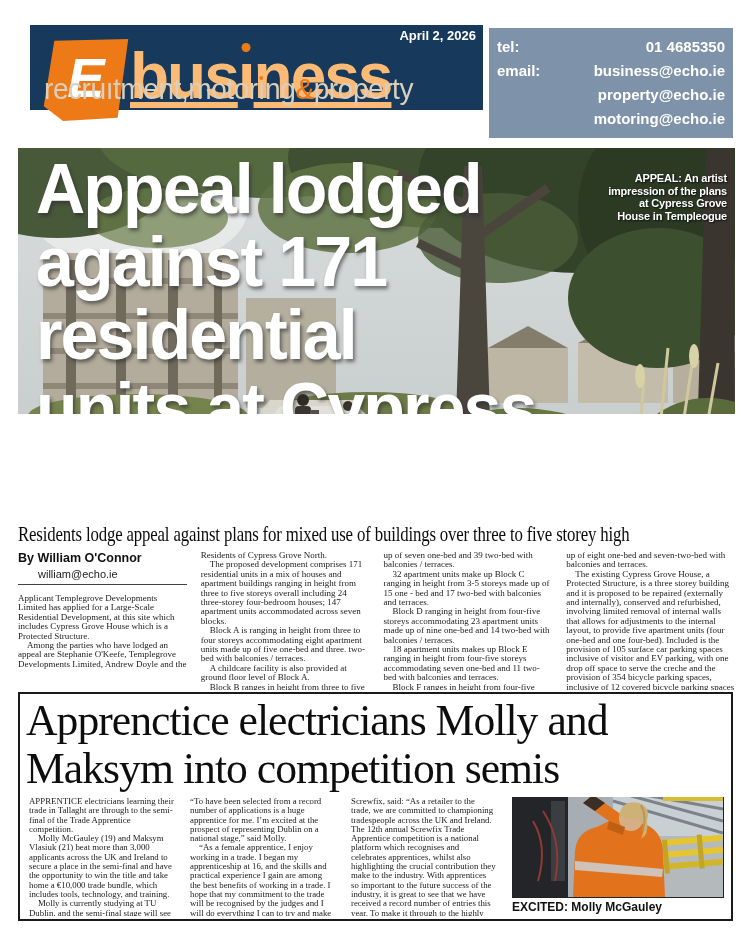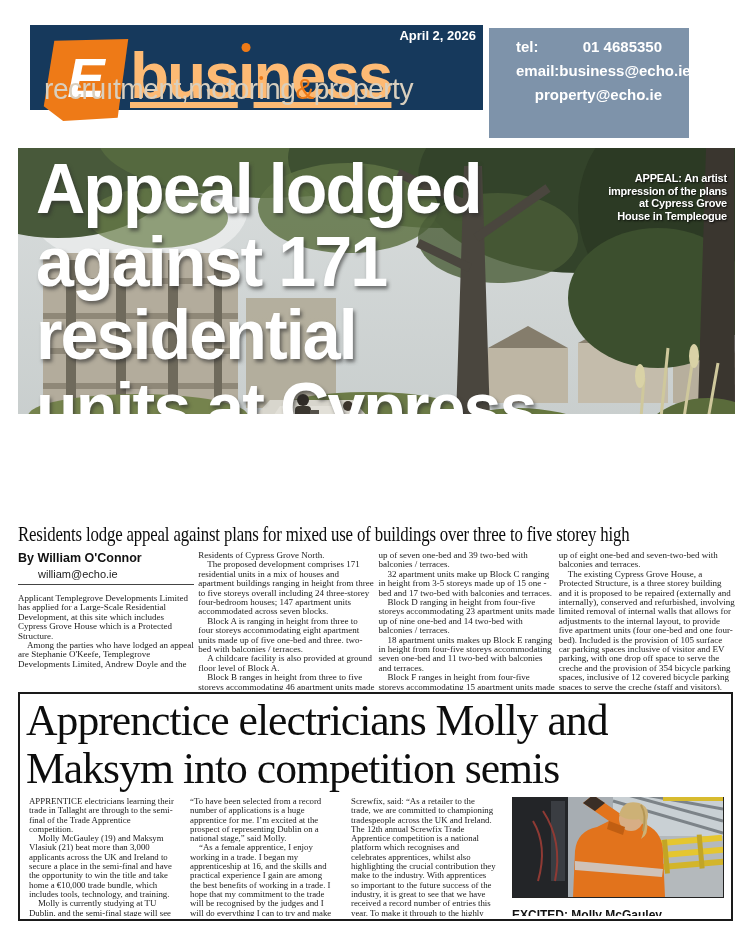--- a/index.html
+++ b/index.html
@@ -16,63 +16,63 @@
   .logo-badge span{font:700 italic 56px/56px "Liberation Sans",sans-serif;color:#fff;transform:translateY(-2px);}
   .logo-title{font:700 64px/74px "Liberation Sans",sans-serif;color:#fdba74;margin-left:0;letter-spacing:-2px;text-decoration:underline;}
   .tagline{position:absolute;left:14px;bottom:6px;font:400 29px/30px "Liberation Sans",sans-serif;
            color:#d9cfbe;letter-spacing:-0.5px;white-space:nowrap;transform:scaleX(.97);transform-origin:left;}
   .amp{color:#ee7a17;}
   .di{position:relative;display:inline-block;}
   .od{position:absolute;left:50%;top:.07em;transform:translateX(-50%);
       width:.14em;height:.14em;background:#ee7a17;border-radius:50%;}
 
   
-  .contactbox{position:absolute;left:489px;top:28px;width:200px;height:110px;background:#7e93aa;
-              padding:7px 27px;box-sizing:border-box;}
+  .contactbox{position:absolute;left:489px;top:28px;width:244px;height:110px;background:#7e93aa;
+              padding:7px 8px;box-sizing:border-box;}
   .c-row{display:flex;justify-content:space-between;font:700 15px/24px "Liberation Sans",sans-serif;color:#fff;}
   .c-row .lbl{white-space:pre;}
 
   
   .lead-photo{position:absolute;left:18px;top:148px;width:717px;height:266px;overflow:hidden;background:#b9c0bd;}
   .lead-photo svg{position:absolute;left:0;top:0;}
   .hl{position:absolute;left:18px;top:4px;}
   .hl-line{font:700 71px/73px "Liberation Sans",sans-serif;color:#fff;letter-spacing:-2px;
            white-space:nowrap;transform:scaleX(.96);transform-origin:left top;
            text-shadow:2px 3px 4px rgba(45,45,45,.6);}
   .photo-cap{position:absolute;top:24px;right:8px;width:122px;text-align:right;
              font:700 11px/12.5px "Liberation Sans",sans-serif;color:#fff;
              letter-spacing:-0.2px;text-shadow:1px 1px 2px rgba(0,0,0,.85);}
 
   
   .subhead{position:absolute;left:18px;top:521px;width:717px;white-space:nowrap;
            font:400 21px/26px "Liberation Serif",serif;color:#0b0b0b;
            transform:scaleX(.8);transform-origin:left top;letter-spacing:-0.2px;}
 
   
-  .lead-body{position:absolute;left:18px;top:551px;width:717px;height:139px;display:flex;gap:4px;overflow:hidden;}
+  .lead-body{position:absolute;left:18px;top:551px;width:717px;height:139px;display:flex;gap:14px;overflow:hidden;}
   .col{flex:1 1 0;font:400 9px/9.4px "Liberation Serif",serif;color:#1a1a1a;}
   .col p{margin:0;}
   .col p + p{text-indent:9px;}
   .byline-name{font:700 12.5px/15px "Liberation Sans",sans-serif;color:#111;}
   .byline-email{font:400 11px/14px "Liberation Sans",sans-serif;color:#222;padding:1px 0 3px 20px;
                 border-bottom:1.6px solid #444;margin-bottom:9px;}
 
   
   .story-box{position:absolute;left:18px;top:692px;width:715px;height:229px;
              border:2px solid #1a1a1a;box-sizing:border-box;background:#fff;}
   .sa-headline{margin:0 0 12px 6px;padding-top:2px;}
   .sa-hl-line{font:400 45px/48px "Liberation Serif",serif;color:#0d0d0d;letter-spacing:-1px;
               white-space:nowrap;transform:scaleX(.97);transform-origin:left top;}
   .sa-body{position:absolute;left:9px;right:7px;top:103px;bottom:3px;display:flex;gap:16px;overflow:hidden;}
   .sa-col{flex:1 1 0;font:400 8.8px/9.3px "Liberation Serif",serif;color:#1a1a1a;overflow:hidden;}
   .sa-col p{margin:0;}
   .sa-col p + p{text-indent:9px;}
   .sa-photo-block{flex:0 0 212px;margin-top:-7px;}
   .sa-photo{width:210px;height:106px;border:1px solid #222;overflow:hidden;position:relative;background:#9aa2a8;}
-  .sa-photo-cap{font:700 12px/15px "Liberation Sans",sans-serif;color:#111;margin-top:10px;}
+  .sa-photo-cap{font:700 12px/15px "Liberation Sans",sans-serif;color:#111;margin-top:2px;}
 </style>
 </head>
 <body>
 
 <div id="page">
 
   <div class="masthead">
     <div class="mast-date">April 2, 2026</div>
     <div class="logo-row">
       <div class="logo-badge">
@@ -88,20 +88,24 @@
       <span class="lbl">tel:</span>
       <span>01 4685350</span>
     </div>
     <div class="c-row">
       <span class="lbl">email:</span>
       <span>business@echo.ie</span>
     </div>
     <div class="c-row">
       <span class="lbl"></span>
       <span>property@echo.ie</span>
+    </div>
+    <div class="c-row">
+      <span class="lbl"></span>
+      <span>motoring@echo.ie</span>
     </div>
   </div>
 
   <div class="lead-photo">
     <svg width="717" height="372" viewBox="0 0 717 372">
       <defs>
         <linearGradient id="sky" x1="0" y1="0" x2="0" y2="1">
           <stop offset="0" stop-color="#d9dddd"></stop>
             <stop offset="1" stop-color="#c3c9c8"></stop>
         </linearGradient>

